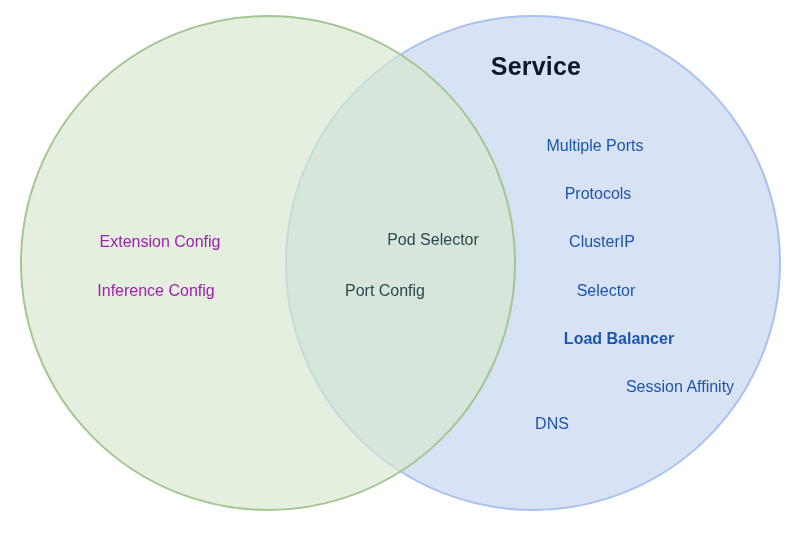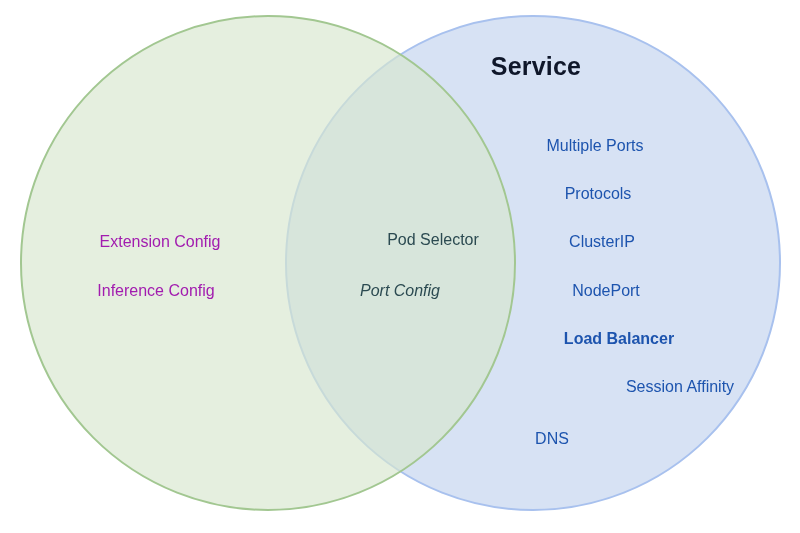--- a/index.html
+++ b/index.html
@@ -37,29 +37,29 @@
   .item { font-size: 16px; font-weight: 400; }
   .item-left    { color: #a21caf; }
   .item-overlap { color: #2b4a51; }
   .item-right   { color: #1d54ae; }
 
   
   .pos-ext  { left: 160px; top: 242px; }
   .pos-inf  { left: 156px; top: 291px; }
   
   .pos-pod  { left: 400px; top: 240px; margin-left: 33px; }
-  .pos-port { left: 400px; top: 291px; font-style: italic; }
+  .pos-port { left: 385px; top: 291px; }
   
   .pos-r0 { left: 595px; top: 146px; }
   .pos-r1 { left: 598px; top: 194px; }
   .pos-r2 { left: 602px; top: 242px; }
   .pos-r3 { left: 606px; top: 291px; }
   .pos-r4 { left: 619px; top: 339px; font-weight: bold; }
   .pos-r5 { left: 636px; top: 387px; margin-left: 44px; }
-  .pos-r6 { left: 552px; top: 424px; margin-top: 15px; }
+  .pos-r6 { left: 552px; top: 424px; }
 </style>
 </head>
 <body>
 
 <div class="canvas">
 
   <svg class="venn-svg" width="800" height="533" viewBox="0 0 800 533">
     <circle stroke-width="2" cx="533" cy="263" r="247" fill="#d7e2f4" fill-opacity="1" stroke="#a8c1ee"></circle>
     <circle stroke-width="2" cx="268" cy="263" r="247" fill="#d7e6cf" fill-opacity="0.66" stroke="#a2c791"></circle>
   </svg>
@@ -68,18 +68,18 @@
 
   <div class="label item item-left pos-ext">Extension Config</div>
   <div class="label item item-left pos-inf">Inference Config</div>
 
   <div class="label item item-overlap pos-pod">Pod Selector</div>
   <div class="label item item-overlap pos-port">Port Config</div>
 
   <div class="label item item-right pos-r0">Multiple Ports</div>
   <div class="label item item-right pos-r1">Protocols</div>
   <div class="label item item-right pos-r2">ClusterIP</div>
-  <div class="label item item-right pos-r3">NodePort</div>
+  <div class="label item item-right pos-r3">Selector</div>
   <div class="label item item-right pos-r4">Load Balancer</div>
   <div class="label item item-right pos-r5">Session Affinity</div>
   <div class="label item item-right pos-r6">DNS</div>
 
 </div>
 
 </body></html>

